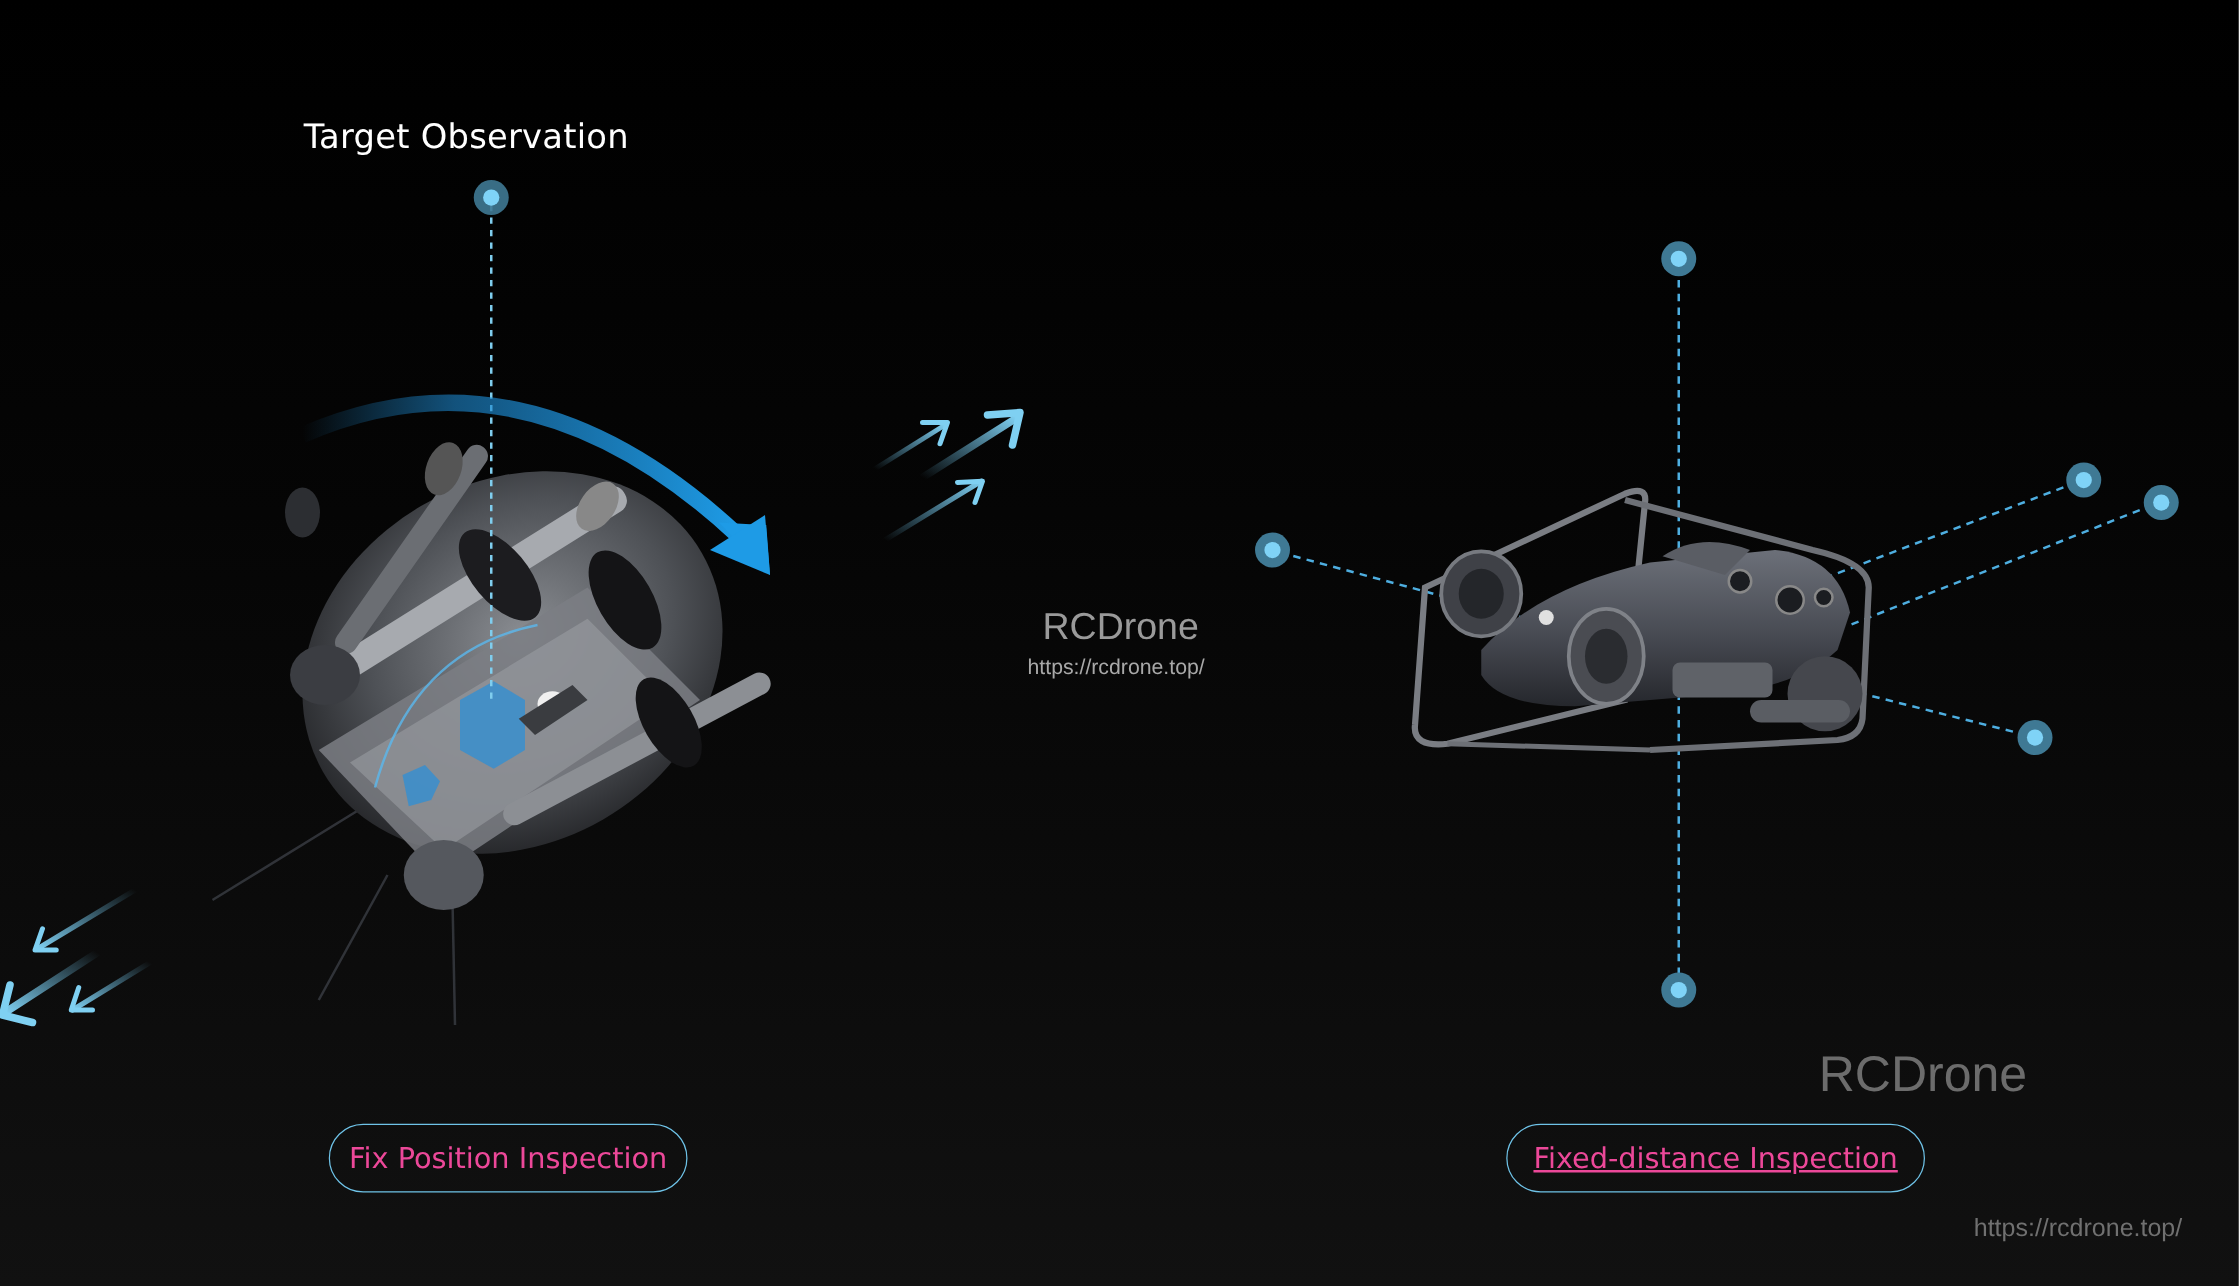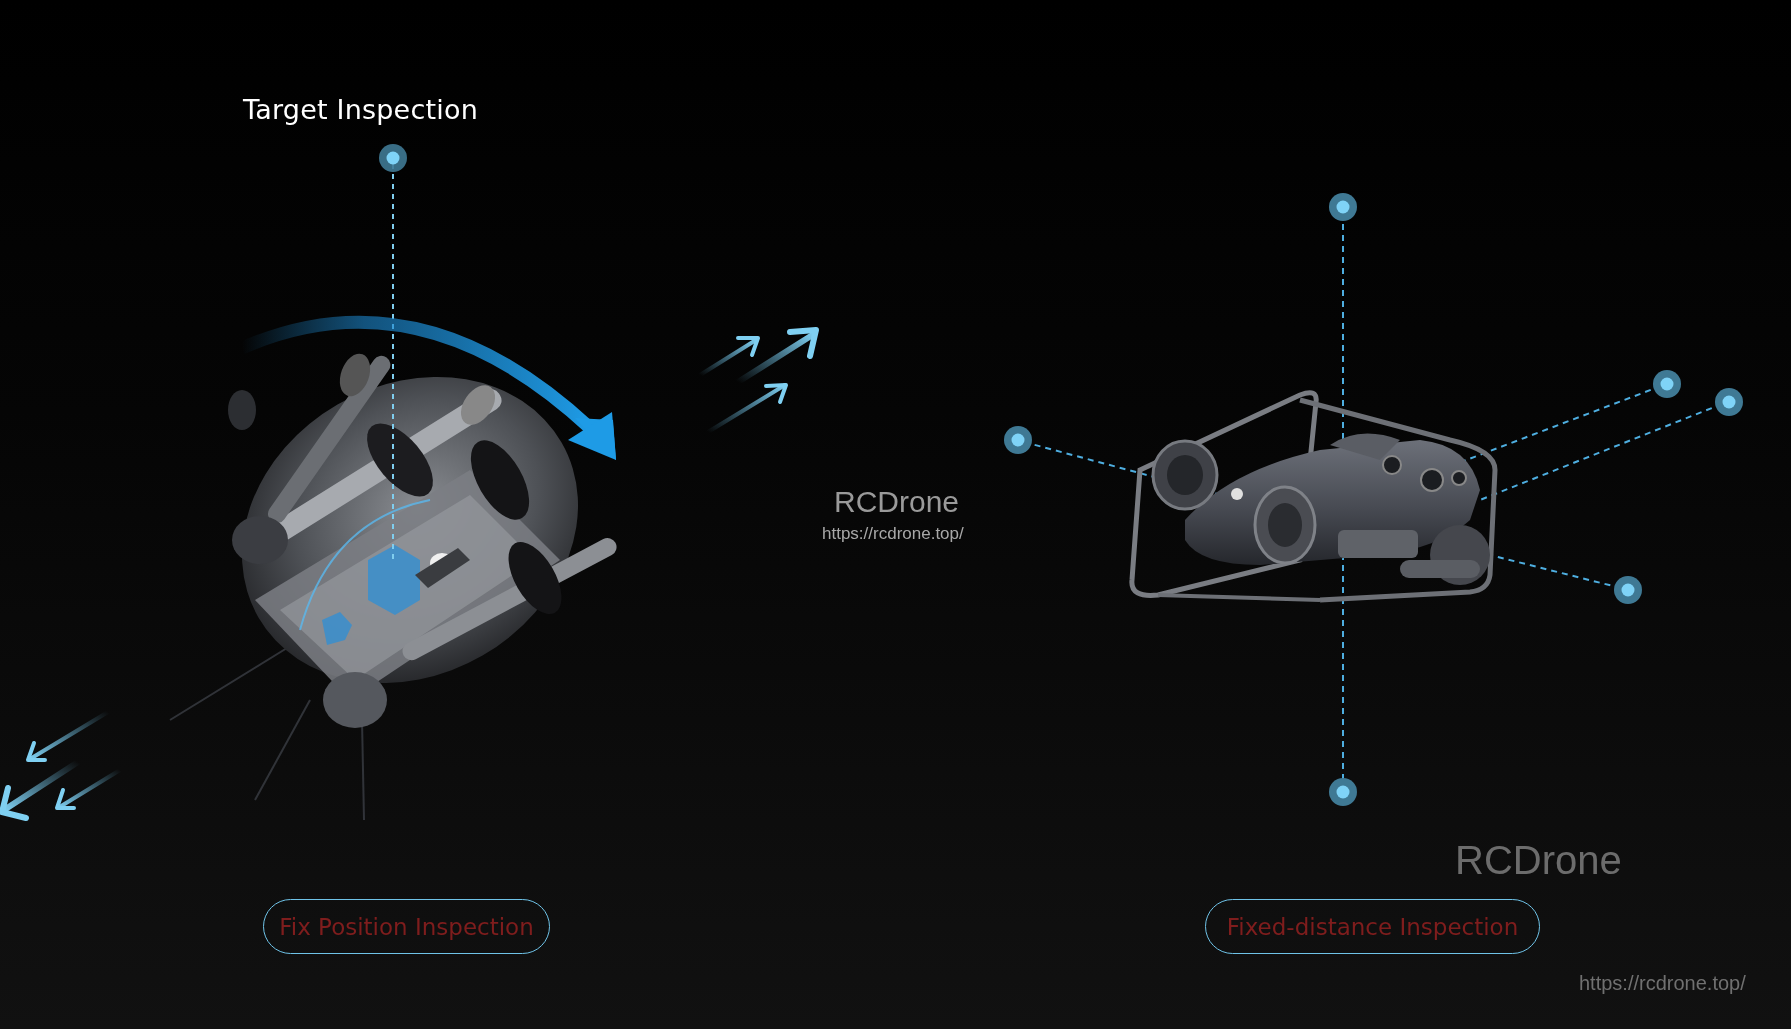--- a/index.html
+++ b/index.html
@@ -11,27 +11,27 @@
     }
     .stage { position: absolute; left: 0; top: 0; width: 1791px; height: 1029px; }
     svg.overlay { position: absolute; left: 0; top: 0; }
     .title {
       position: absolute; left: 243px; top: 94px;
       color: #ffffff; font-size: 27px; letter-spacing: 0.2px;
       font-family: "DejaVu Sans", sans-serif; white-space: nowrap;
     }
     .pill {
       position: absolute; height: 55px; border: 1.5px solid #6fc3e8;
-      border-radius: 30px; color: #7f1d1d; font-size: 23px;
+      border-radius: 30px; color: #ec4899; font-size: 23px;
       display: flex; align-items: center; justify-content: center;
       box-sizing: border-box; white-space: nowrap; background: transparent;
       font-family: "DejaVu Sans", sans-serif; cursor: pointer;
     }
     .pill-left { left: 263px; top: 899px; width: 287px; }
-    .pill-right { left: 1205px; top: 899px; width: 335px; }
+    .pill-right { left: 1205px; top: 899px; width: 335px; text-decoration: underline; }
     .wm-big {
       position: absolute; color: #8a8a8a; font-family: "Liberation Sans", sans-serif;
       white-space: nowrap;
       text-align: right;
     }
     .wm-center-name { left: 834px; top: 485px; font-size: 30px; color: #9a9a9a; }
     .wm-center-url { left: 822px; top: 524px; font-size: 17px; color: #a8a8a8; }
     .wm-right-name { left: 1455px; top: 838px; font-size: 40px; color: #6c6c6c; }
     .wm-right-url { left: 1579px; top: 972px; font-size: 20px; color: #707070; }
   </style>
@@ -178,21 +178,21 @@
     <g>
       <circle cx="1729" cy="402" r="14" fill="#3f7994"></circle>
         <circle cx="1729" cy="402" r="6.5" fill="#7fd3f7"></circle>
     </g>
     <g>
       <circle cx="1628" cy="590" r="14" fill="#3f7994"></circle>
         <circle cx="1628" cy="590" r="6.5" fill="#7fd3f7"></circle>
     </g>
   </svg>
 
-  <div class="title">Target Inspection</div>
+  <div class="title">Target Observation</div>
 
   <div class="pill pill-left">Fix Position Inspection</div>
   <div class="pill pill-right">Fixed-distance Inspection</div>
 
   <div class="wm-big wm-center-name">RCDrone</div>
   <div class="wm-big wm-center-url">https://rcdrone.top/</div>
   <div class="wm-big wm-right-name">RCDrone</div>
   <div class="wm-big wm-right-url">https://rcdrone.top/</div>
 </div>
 

